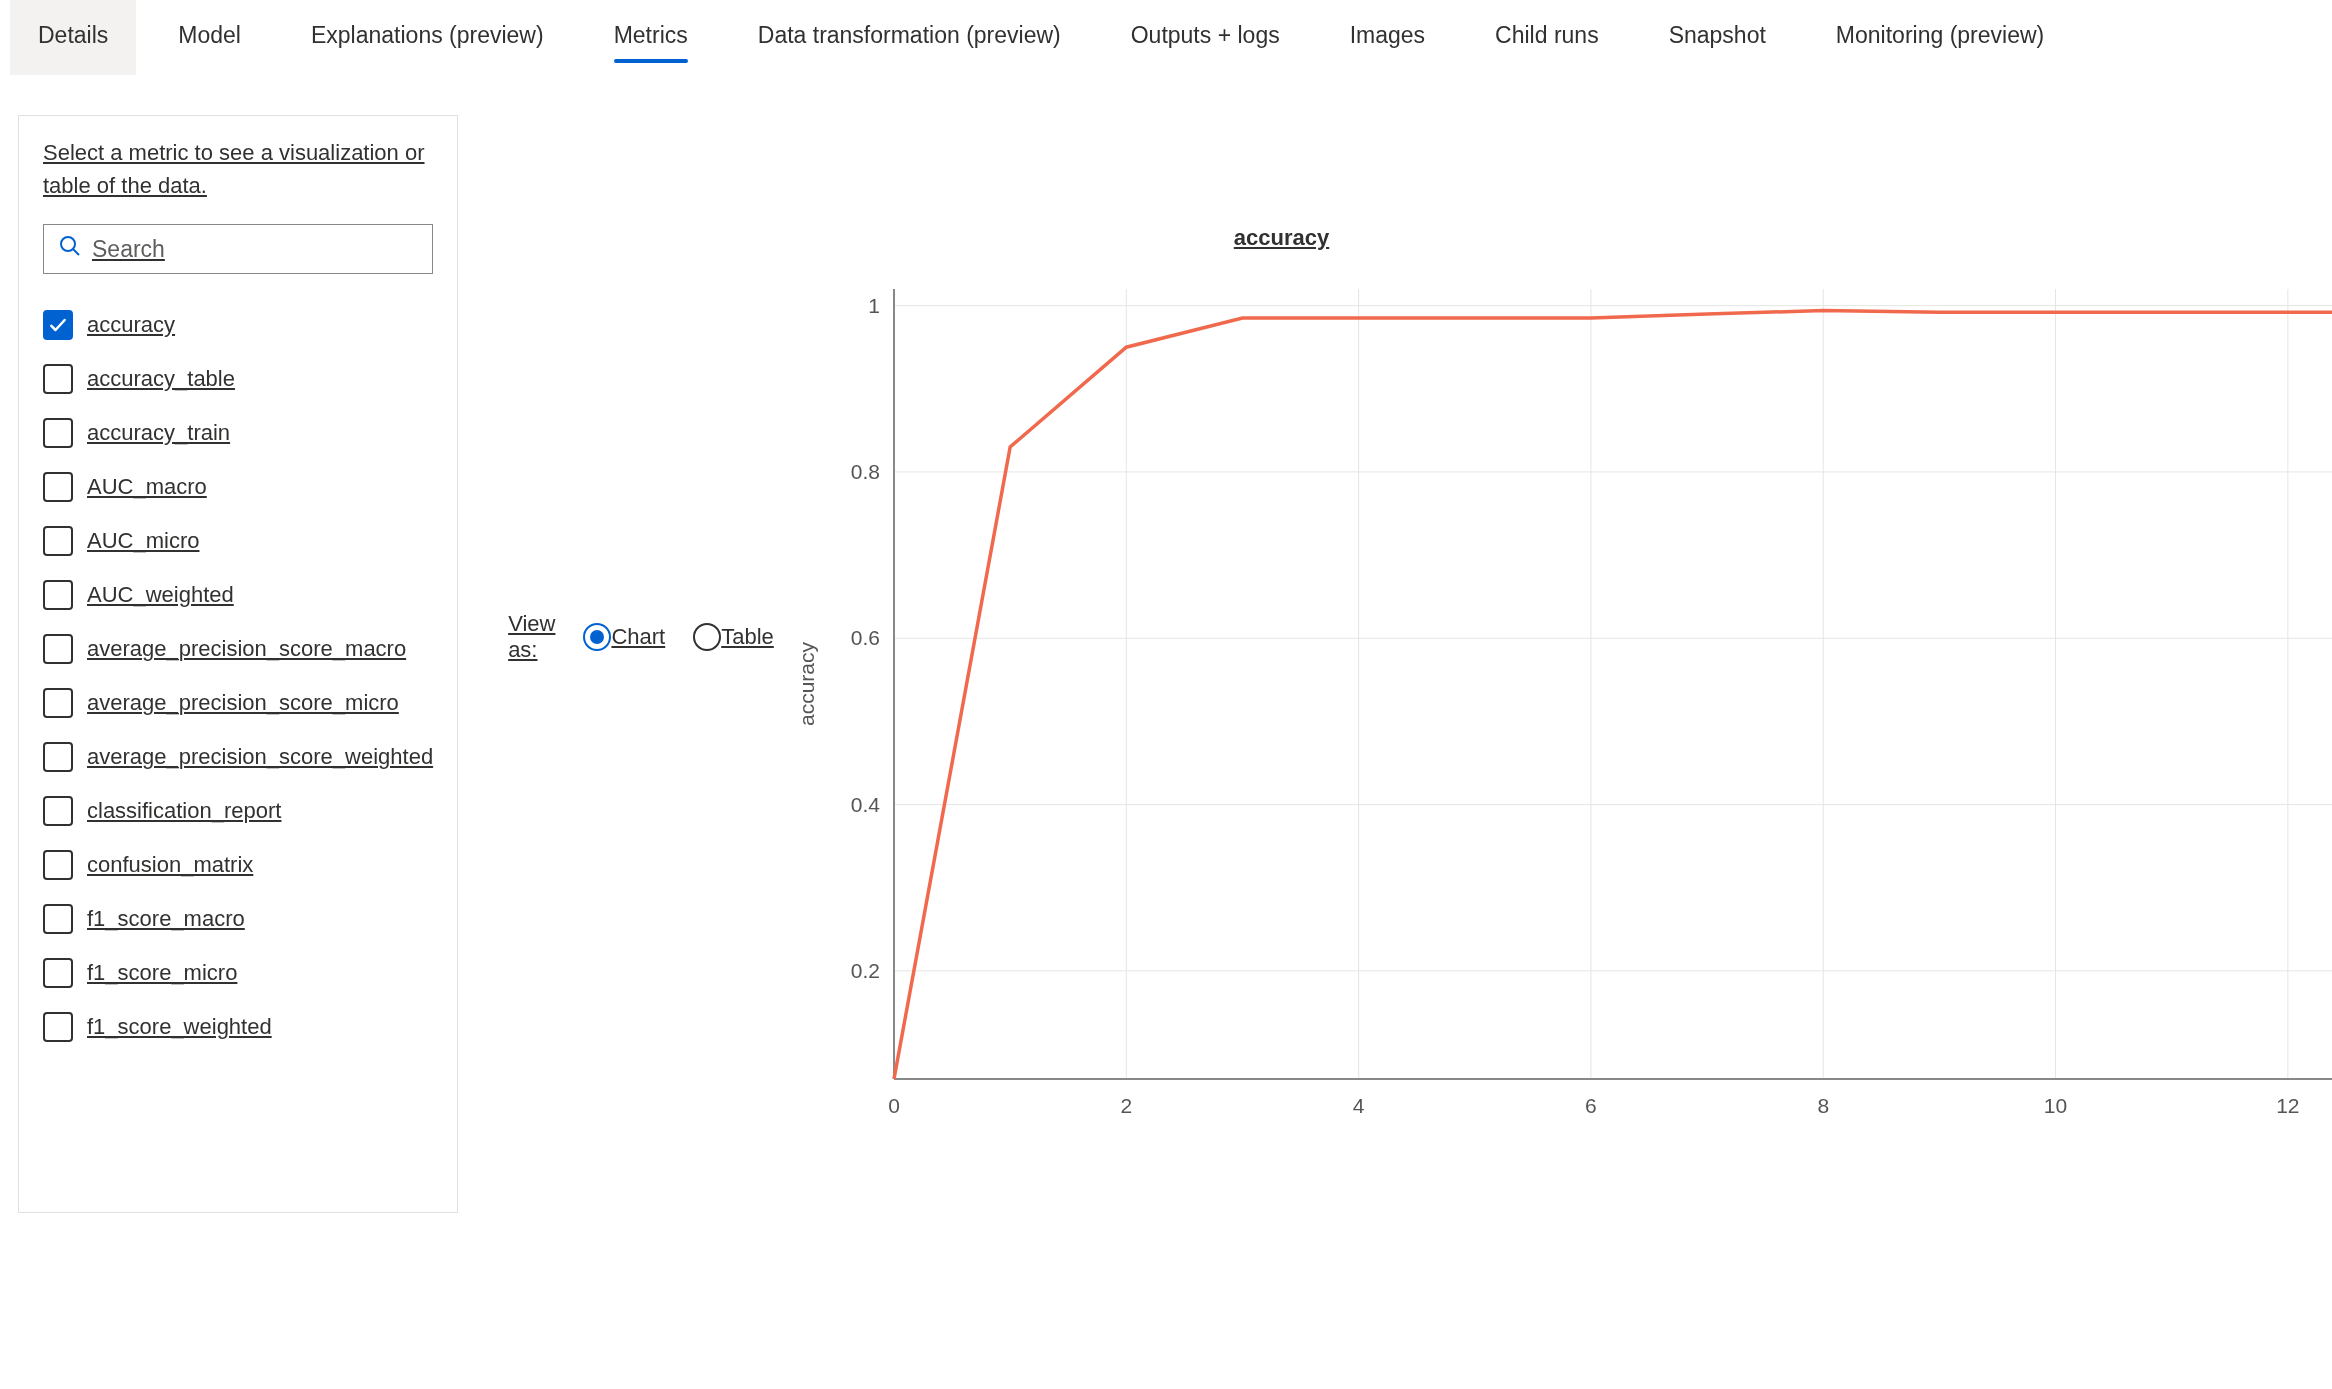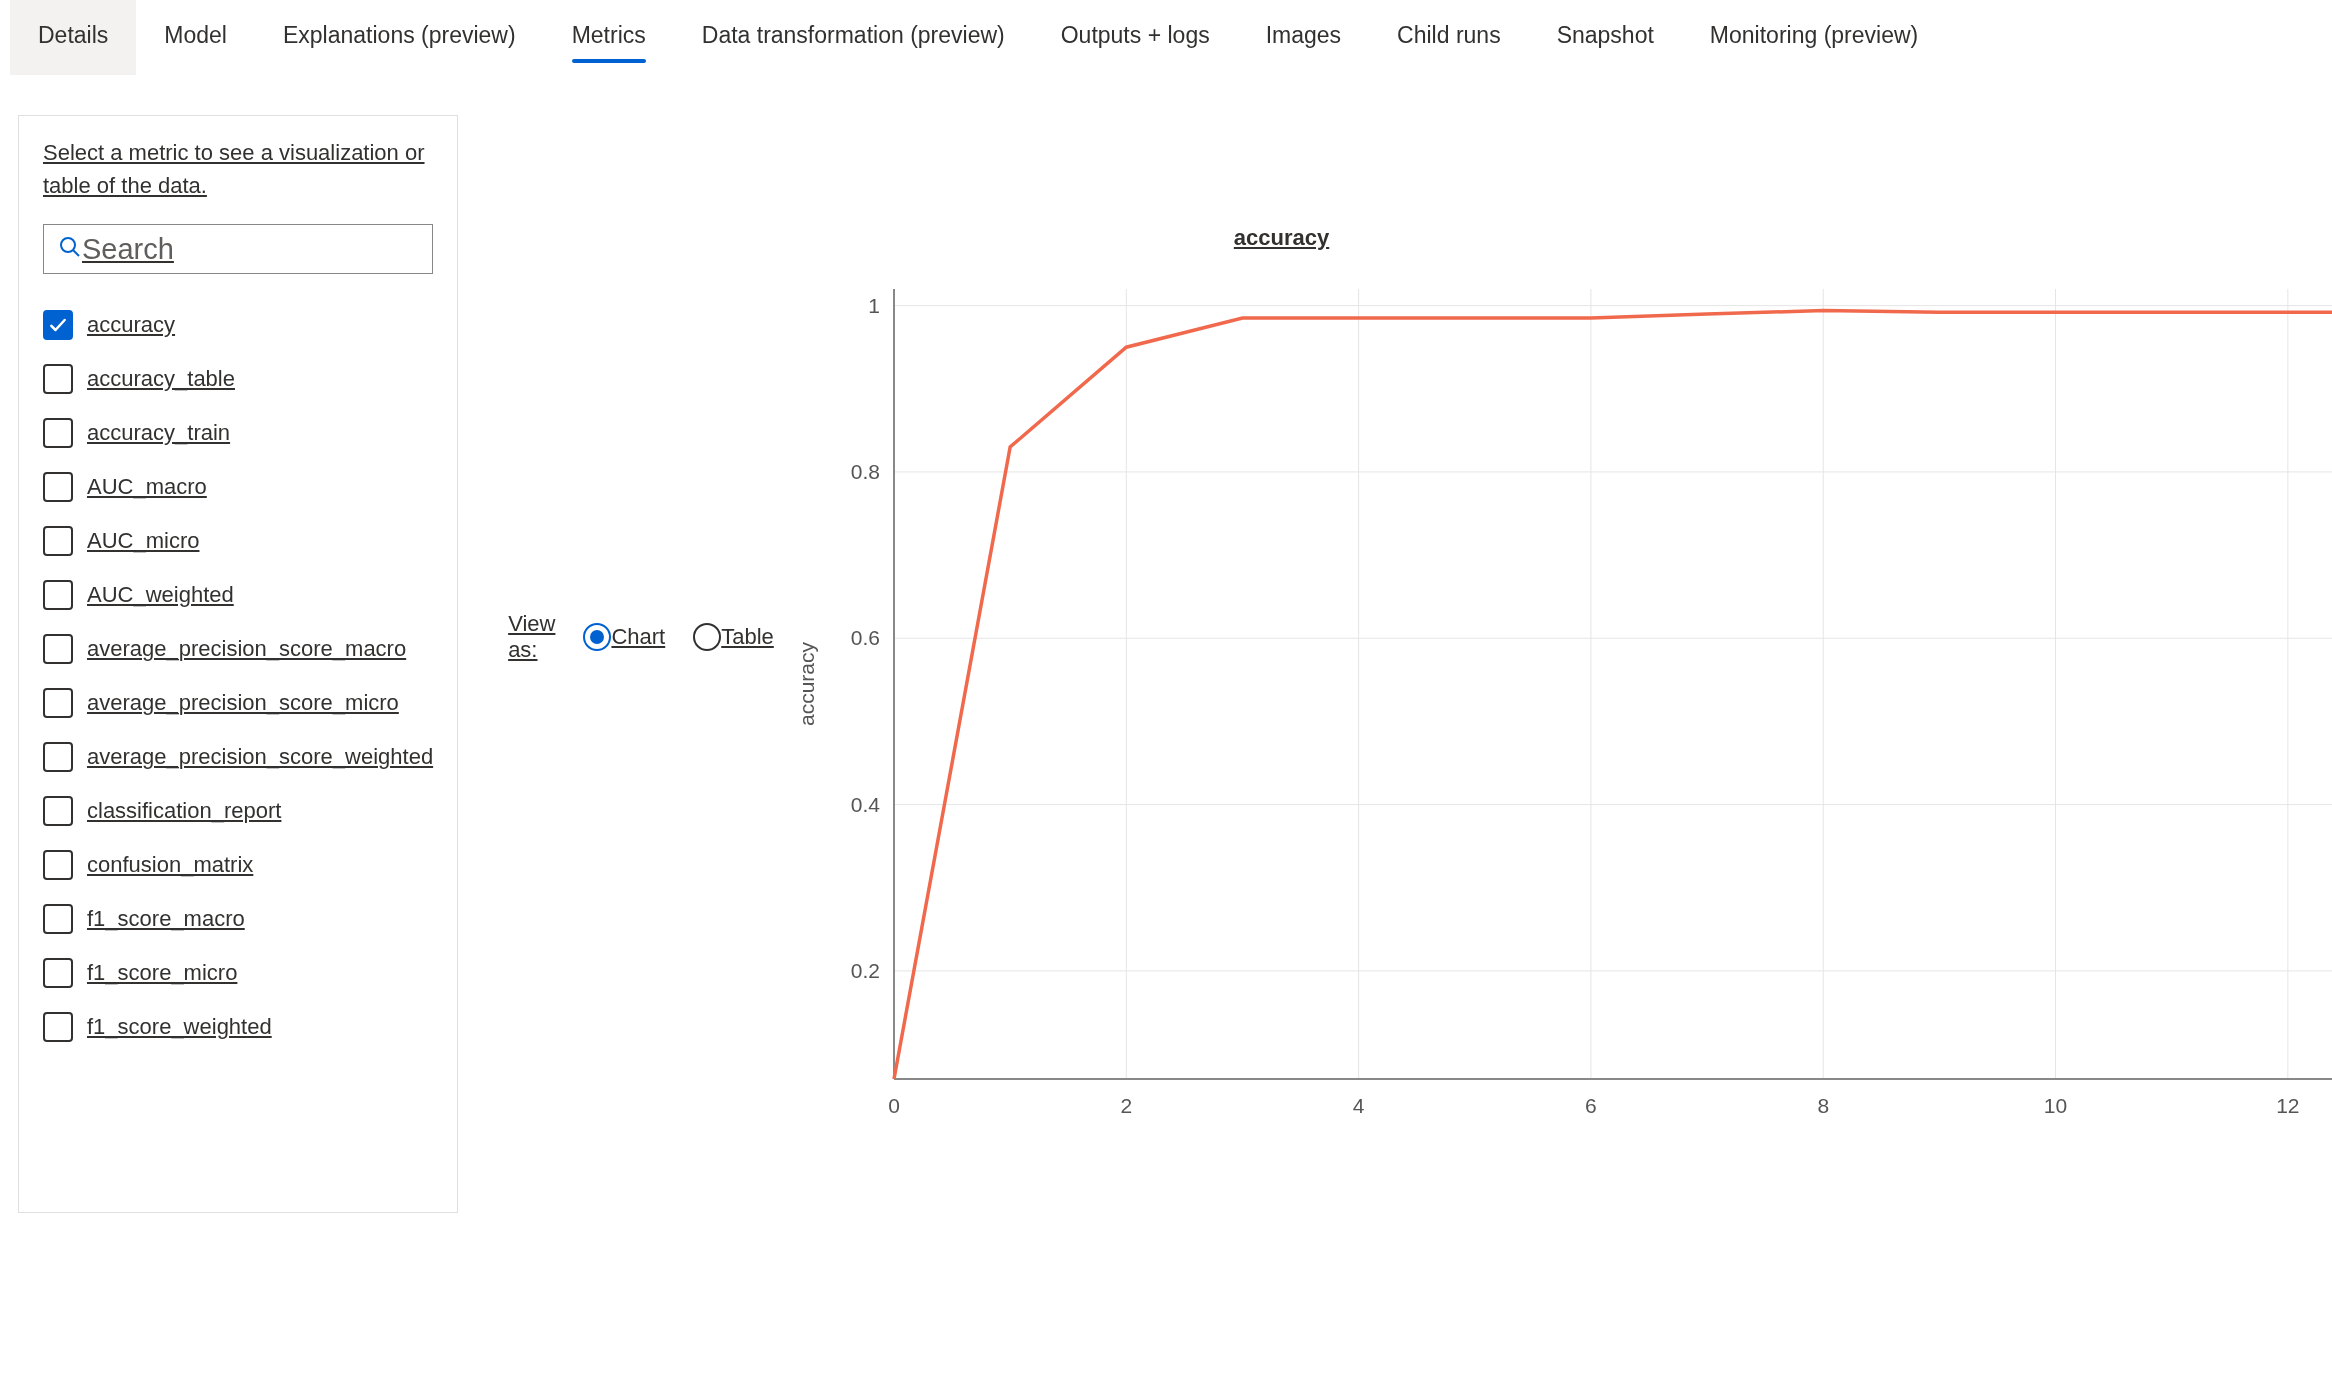--- a/index.html
+++ b/index.html
@@ -1,19 +1,19 @@
 <!DOCTYPE html>
 <html><head>
   <meta charset="utf-8">
   <style>
     * { box-sizing: border-box; margin:0; padding:0; font-family: "Segoe UI", -apple-system, "Helvetica Neue", Arial, sans-serif; }
     body { background: #ffffff; color: #323130; }
 
     
-    .tabs { display:flex; align-items:flex-start; gap:0; padding: 0 0 0 10px; }
+    .tabs { display:flex; align-items:flex-start; gap:14px; padding: 0 0 0 10px; }
     .tab {
       padding: 22px 28px 26px 28px;
       font-size: 23px;
       color:#323130;
       cursor:pointer;
       position:relative;
       white-space:nowrap;
     }
     .tab.active-bg { background:#f3f2f1; }
     .tab.active-current { font-weight:400;text-align:right; }
@@ -24,21 +24,21 @@
 
     
     .content { display:flex; align-items:flex-start; padding: 40px 18px 30px 18px; gap:50px;text-decoration:underline; }
     .sidebar {
       width: 575px; border:1px solid #e1dfdd; padding: 20px 0 20px 0;
       position:relative;
     }
     .sidebar-header { font-size:22px; color:#323130; padding: 0 24px 22px 24px; line-height:1.5; }
     .search {
       margin: 0 24px 18px 24px; height:50px; border:1px solid #8a8886;
-      display:flex; align-items:center; padding:0 14px; font-size:29px;
+      display:flex; align-items:center; padding:0 14px; gap:10px; font-size:23px;
       color:#605e5c;
     }
     .search svg { width:24px; height:24px; flex:none; }
     .metric-list {
       height: 900px; overflow-y:scroll; padding: 6px 24px 6px 24px;
     }
     .metric-row { display:flex; align-items:center; gap:14px; padding:12px 0; font-size:22px; cursor:pointer; }
     .checkbox {
       width:30px; height:30px; border:2px solid #323130; border-radius:4px;
       flex:none; display:flex; align-items:center; justify-content:center;

